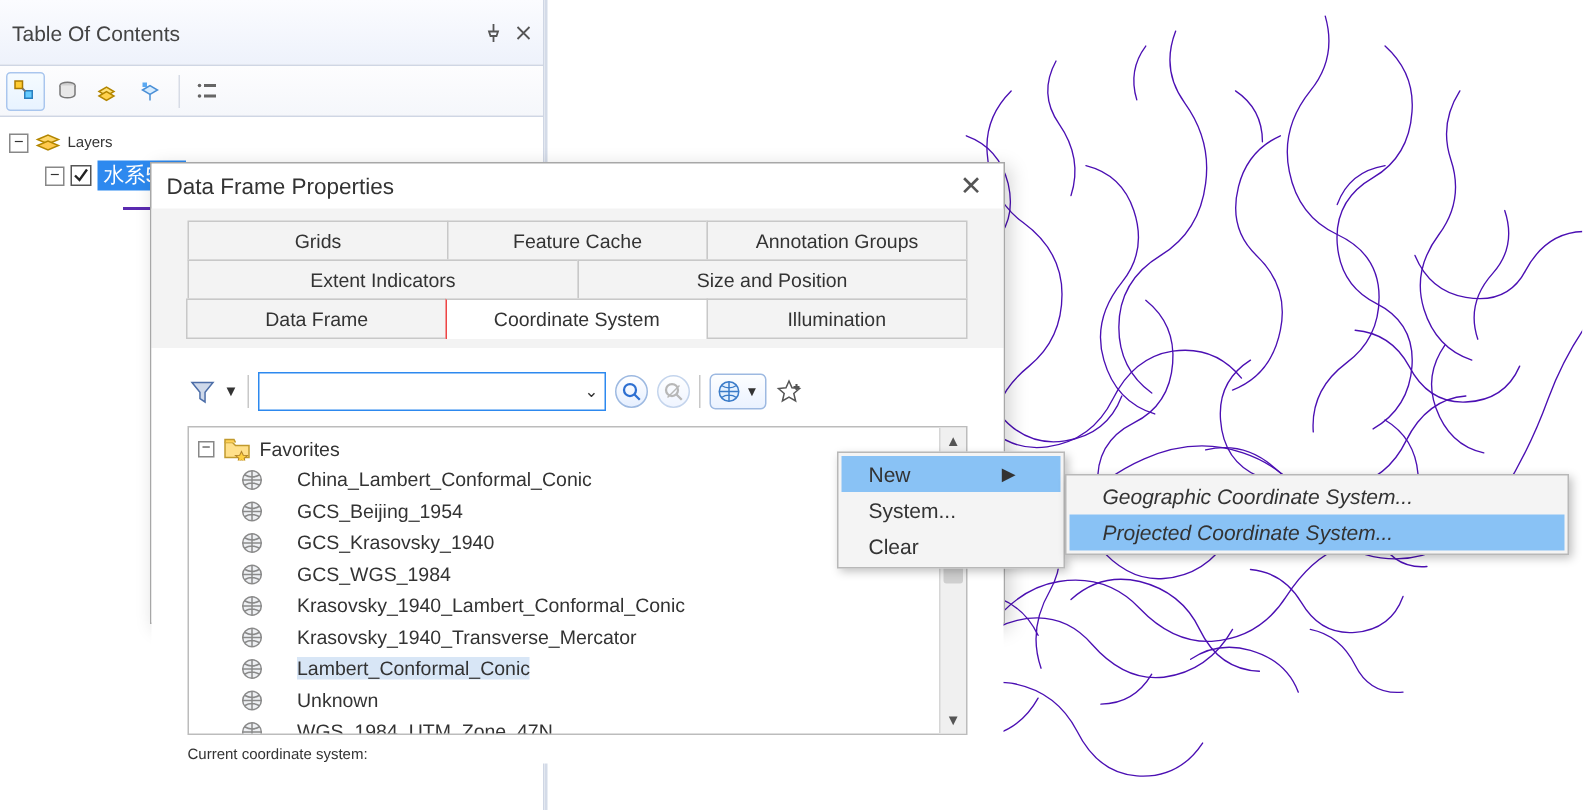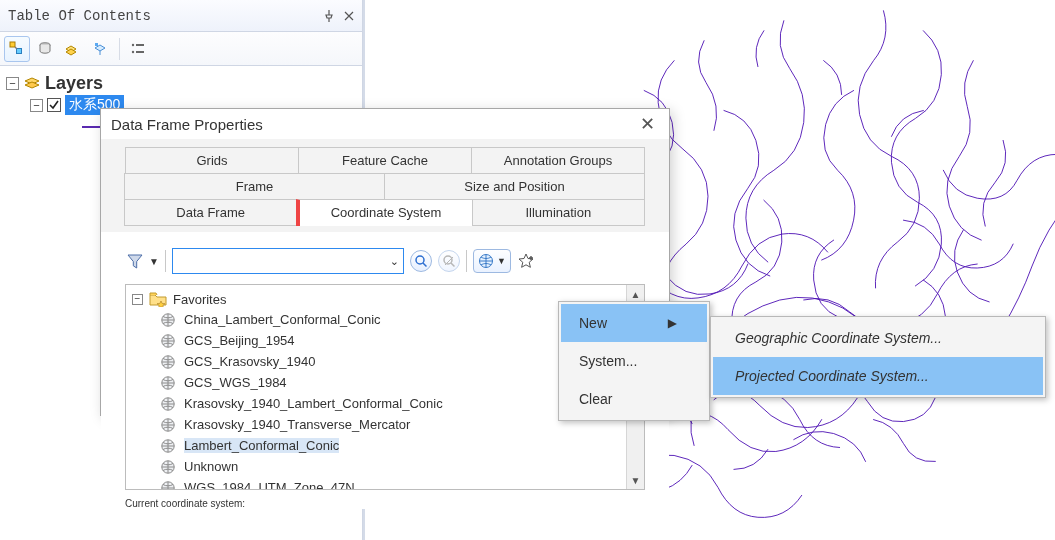--- a/index.html
+++ b/index.html
@@ -16,29 +16,28 @@
 
   
   .toc-panel {
     position: absolute;
     left: 0; top: 0;
     width: 363px; height: 540px;
     background: #fff;
     border-right: 1px solid #cfd6e4;
   }
   .toc-header {
-    height: 32px;
+    height: 44px;
     display: flex; align-items: center;
     justify-content: space-between;
     padding: 0 6px 0 8px;
     background: linear-gradient(#fbfcff,#eef2fb);
     border-bottom: 1px solid #cfd6e4;
     font-size: 14px;
     color: #444;
-    font-family: Liberation Mono, monospace;
   }
   .toc-header .controls { display: flex; gap: 6px; }
   .pin-icon, .close-icon { width: 14px; height: 14px; display:inline-block; cursor:pointer; }
   .pin-icon svg, .close-icon svg { width:14px; height:14px; display:block; }
 
   .toc-toolbar {
     height: 34px;
     display: flex; align-items: center;
     gap: 2px;
     padding: 2px 4px;
@@ -67,21 +66,21 @@
   .twist {
     width:13px; height:13px;
     border:1px solid #888;
     display:flex; align-items:center; justify-content:center;
     font-size:11px; line-height:1;
     cursor:pointer;
     background:#fff;
   }
   .layers-icon { width:18px; height:18px; display:inline-flex; align-items:center; justify-content:center;}
   .layers-icon svg { width:18px; height:18px; }
-  .layers-label { font-weight:bold; font-size:18px; }
+  .layers-label { font-weight:normal; font-size:10px; }
 
   .toc-child { padding-left: 24px; }
   .chkbox {
     width:14px; height:14px;
     border:1px solid #555;
     display:inline-flex; align-items:center; justify-content:center;
     background:#fff;
     cursor:pointer;
   }
   .chkbox svg { width:10px; height:10px; }
@@ -144,21 +143,21 @@
     padding:5px 4px;
     font-size:13px;
     border:1px solid #c8c8c8;
     background:#f3f3f3;
     cursor:pointer;
     margin-left:-1px;
   }
   .tab.first { margin-left:0;}
   .tab.fronttab {
     border-top:1px solid #c8c8c8;
-    border-left:4px solid #ef4444;
+    border-left:1px solid #ef4444;
     border-right:1px solid #c8c8c8;
     border-bottom:none;
     background:#fff;
     position:relative;
     z-index:2;
   }
   .tab-row2 { margin-top:-1px; }
 
   .tab-content {
     flex:1;
@@ -224,21 +223,21 @@
   }
   .cs-list-inner { padding:4px 6px; }
   .fav-row { display:flex; align-items:center; gap:6px; height:20px; }
   .fav-box {
     width:11px; height:11px; border:1px solid #888;
     display:flex; align-items:center; justify-content:center;
     font-size:10px; line-height:1; cursor:pointer; background:#fff;
   }
   .fav-folder { width:18px; height:16px; display:inline-flex;}
   .fav-folder svg { width:18px; height:16px; }
-  .cs-item { display:flex; align-items:center; gap:8px; height:21px; padding-left:28px; cursor:pointer;}
+  .cs-item { display:flex; align-items:center; gap:22px; height:21px; padding-left:28px; cursor:pointer;}
   .cs-item.selected .cs-name { background:#d8e6f6; }
   .globe-small { width:16px; height:16px; display:inline-flex; }
   .globe-small svg { width:16px; height:16px; }
   .cs-scroll {
     position:absolute; right:0; top:0; bottom:0; width:18px;
     background:#f0f0f0; border-left:1px solid #d6d6d6;
     display:flex; flex-direction:column;
   }
   .sc-btn { height:18px; display:flex; align-items:center; justify-content:center; cursor:pointer; color:#555; font-size:10px;}
   .sc-track { flex:1; position:relative; }
@@ -249,21 +248,21 @@
   
   .ctx-menu {
     position:absolute;
     background:#f4f4f4;
     border:1px solid #b8b8b8;
     box-shadow:2px 2px 6px rgba(0,0,0,.25);
     padding:2px;
     font-size:14px;
   }
   .ctx-menu .mi {
-    height:38px;
+    height:24px;
     padding:0 30px 0 18px;
     display:flex; align-items:center; justify-content:space-between;
     cursor:pointer;
     white-space:nowrap;
   }
   .ctx-menu .mi.highlight {
     background:#89c2f5;
   }
   .ctx-menu .mi .arrow { font-size:12px; margin-left:18px; }
   .ctx1 { left:558px; top:301px; width:152px; }
@@ -418,21 +417,21 @@
     <span class="dlg-close">✕</span>
   </div>
 
   <div class="tab-area">
     <div class="tab-row">
       <div class="tab first">Grids</div>
       <div class="tab">Feature Cache</div>
       <div class="tab">Annotation Groups</div>
     </div>
     <div class="tab-row tab-row2">
-      <div class="tab">Frame</div>
+      <div class="tab first">Extent Indicators</div>
       <div class="tab">Size and Position</div>
     </div>
     <div class="tab-row tab-row2">
       <div class="tab">Data Frame</div>
       <div class="tab fronttab">Coordinate System</div>
       <div class="tab">Illumination</div>
     </div>
   </div>
 
   <div class="tab-content">

